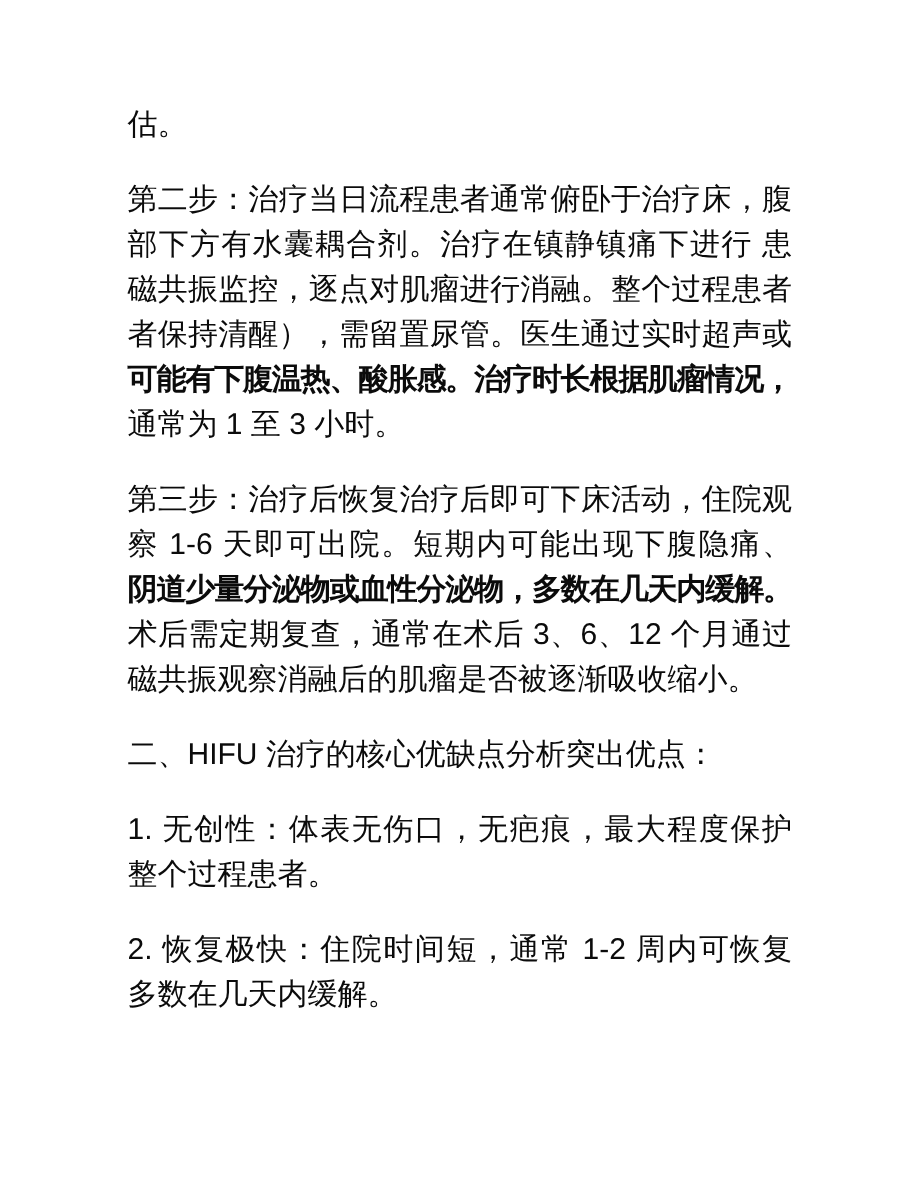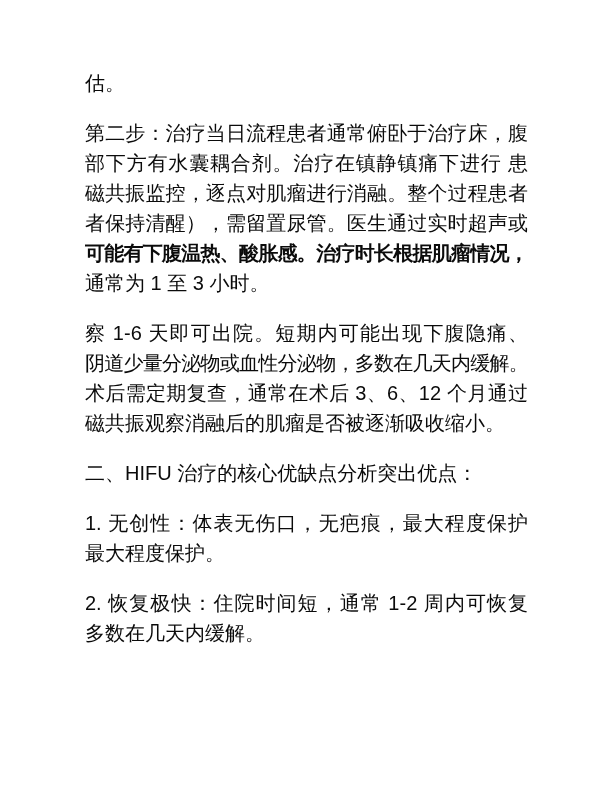--- a/index.html
+++ b/index.html
@@ -54,30 +54,31 @@
       </div>
       <div class="para">
         <div class="line" style="">第二步：治疗当日流程患者通常俯卧于治疗床，腹</div>
         <div class="line" style="">部下方有水囊耦合剂。治疗在镇静镇痛下进行 患</div>
         <div class="line" style="">磁共振监控，逐点对肌瘤进行消融。整个过程患者</div>
         <div class="line" style="">者保持清醒），需留置尿管。医生通过实时超声或</div>
         <div class="line" style="white-space: nowrap; letter-spacing: -0.73913px; font-weight: bold;">可能有下腹温热、酸胀感。治疗时长根据肌瘤情况，</div>
         <div class="line natural">通常为 1 至 3 小时。</div>
       </div>
       <div class="para">
+        <div class="line" style="">第三步：治疗后恢复治疗后即可下床活动，住院观</div>
         <div class="line" style="">察 1-6 天即可出院。短期内可能出现下腹隐痛、</div>
-        <div class="line" style="white-space: nowrap; letter-spacing: -0.73913px;">阴道少量分泌物或血性分泌物，多数在几天内缓解。</div>
+        <div class="line" style="white-space: nowrap; letter-spacing: -0.73913px; font-weight: bold;">阴道少量分泌物或血性分泌物，多数在几天内缓解。</div>
         <div class="line" style="">术后需定期复查，通常在术后 3、6、12 个月通过</div>
         <div class="line natural">磁共振观察消融后的肌瘤是否被逐渐吸收缩小。</div>
       </div>
       <div class="para">
         <div class="line natural">二、HIFU 治疗的核心优缺点分析突出优点：</div>
       </div>
       <div class="para">
         <div class="line" style="">1. 无创性：体表无伤口，无疤痕，最大程度保护</div>
-        <div class="line natural">最大程度保护。</div>
+        <div class="line natural">整个过程患者。</div>
       </div>
       <div class="para">
         <div class="line" style="">2. 恢复极快：住院时间短，通常 1-2 周内可恢复</div>
         <div class="line natural">多数在几天内缓解。</div>
       </div>
     </div>
 </div>
 
 </body></html>

